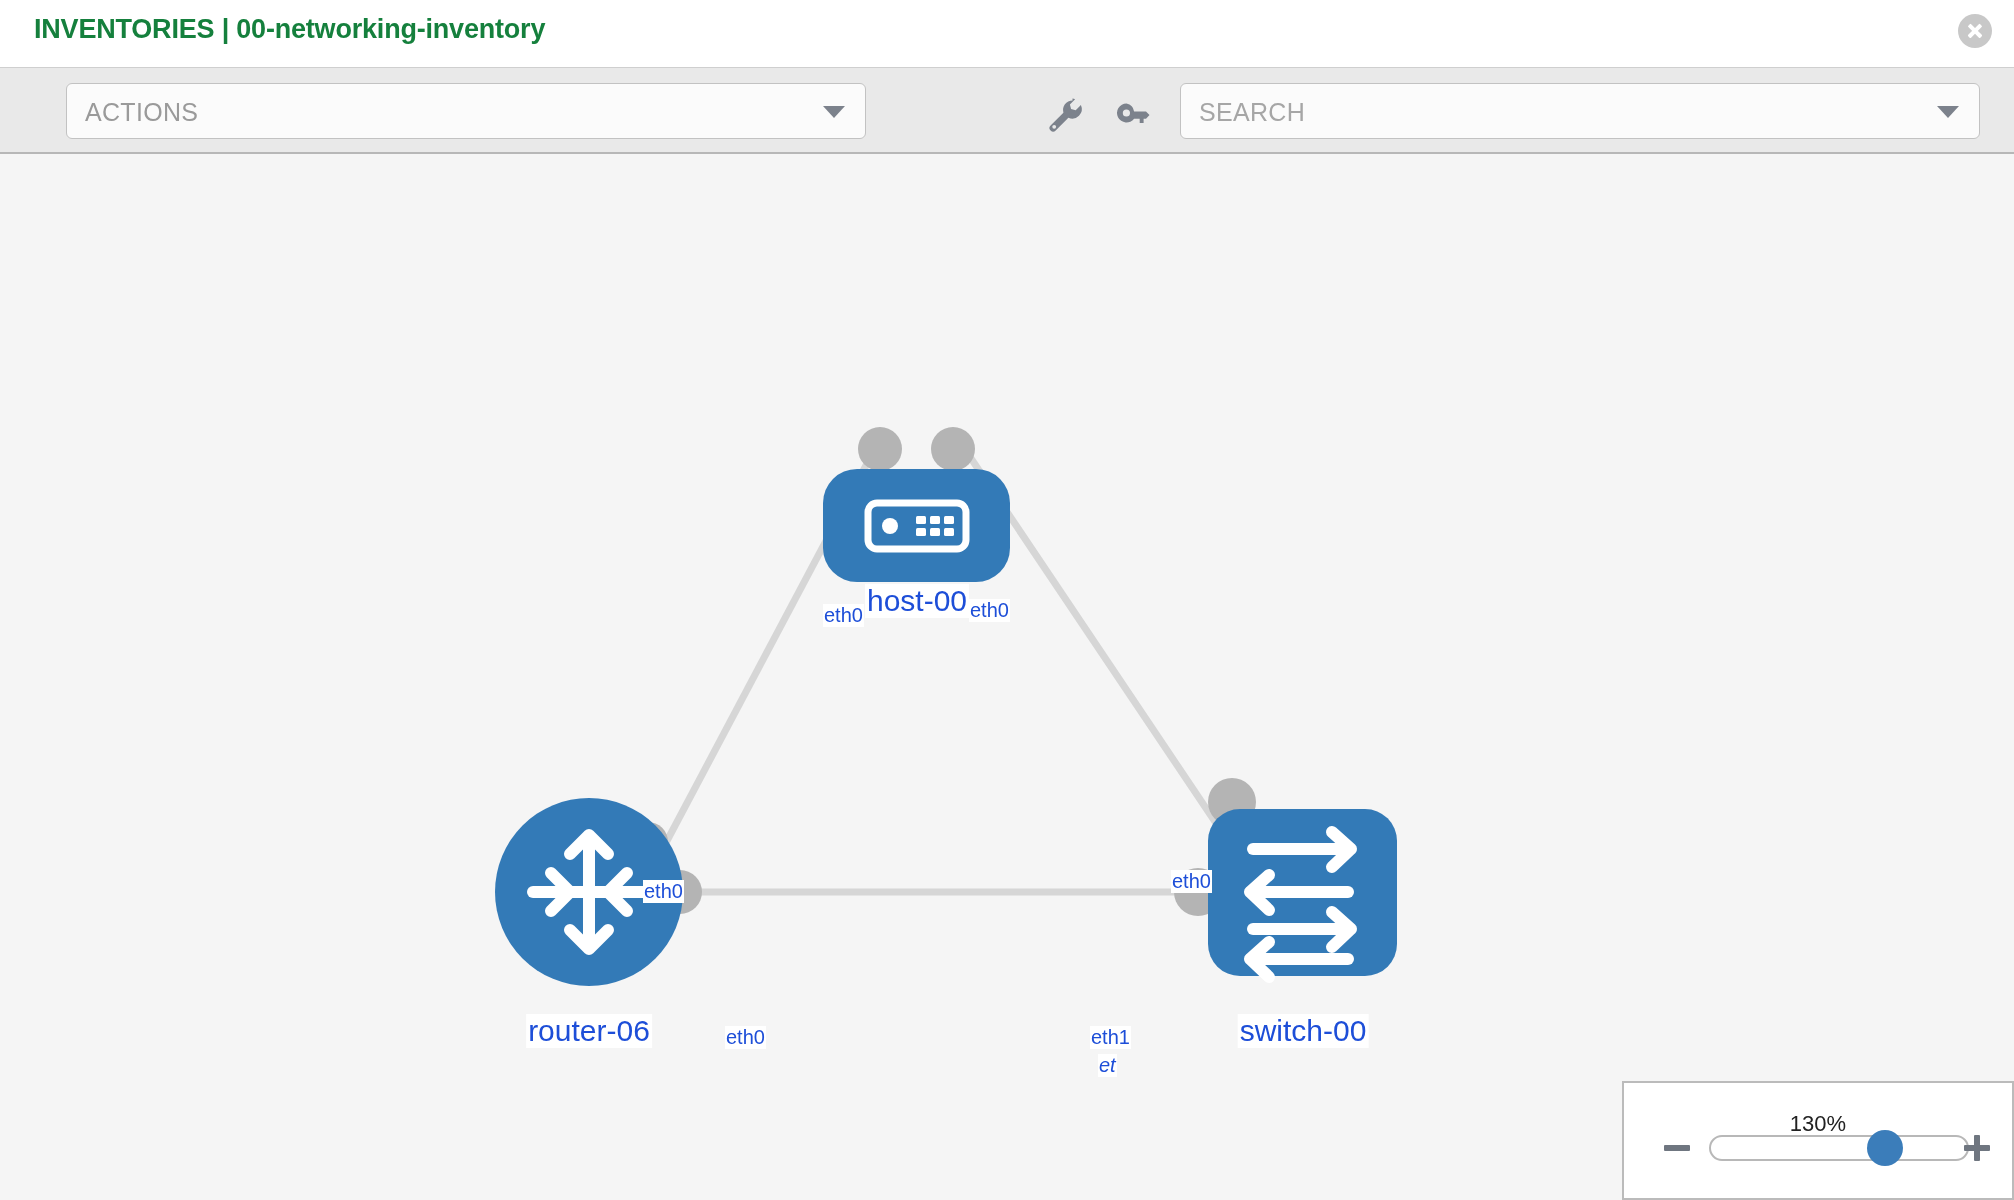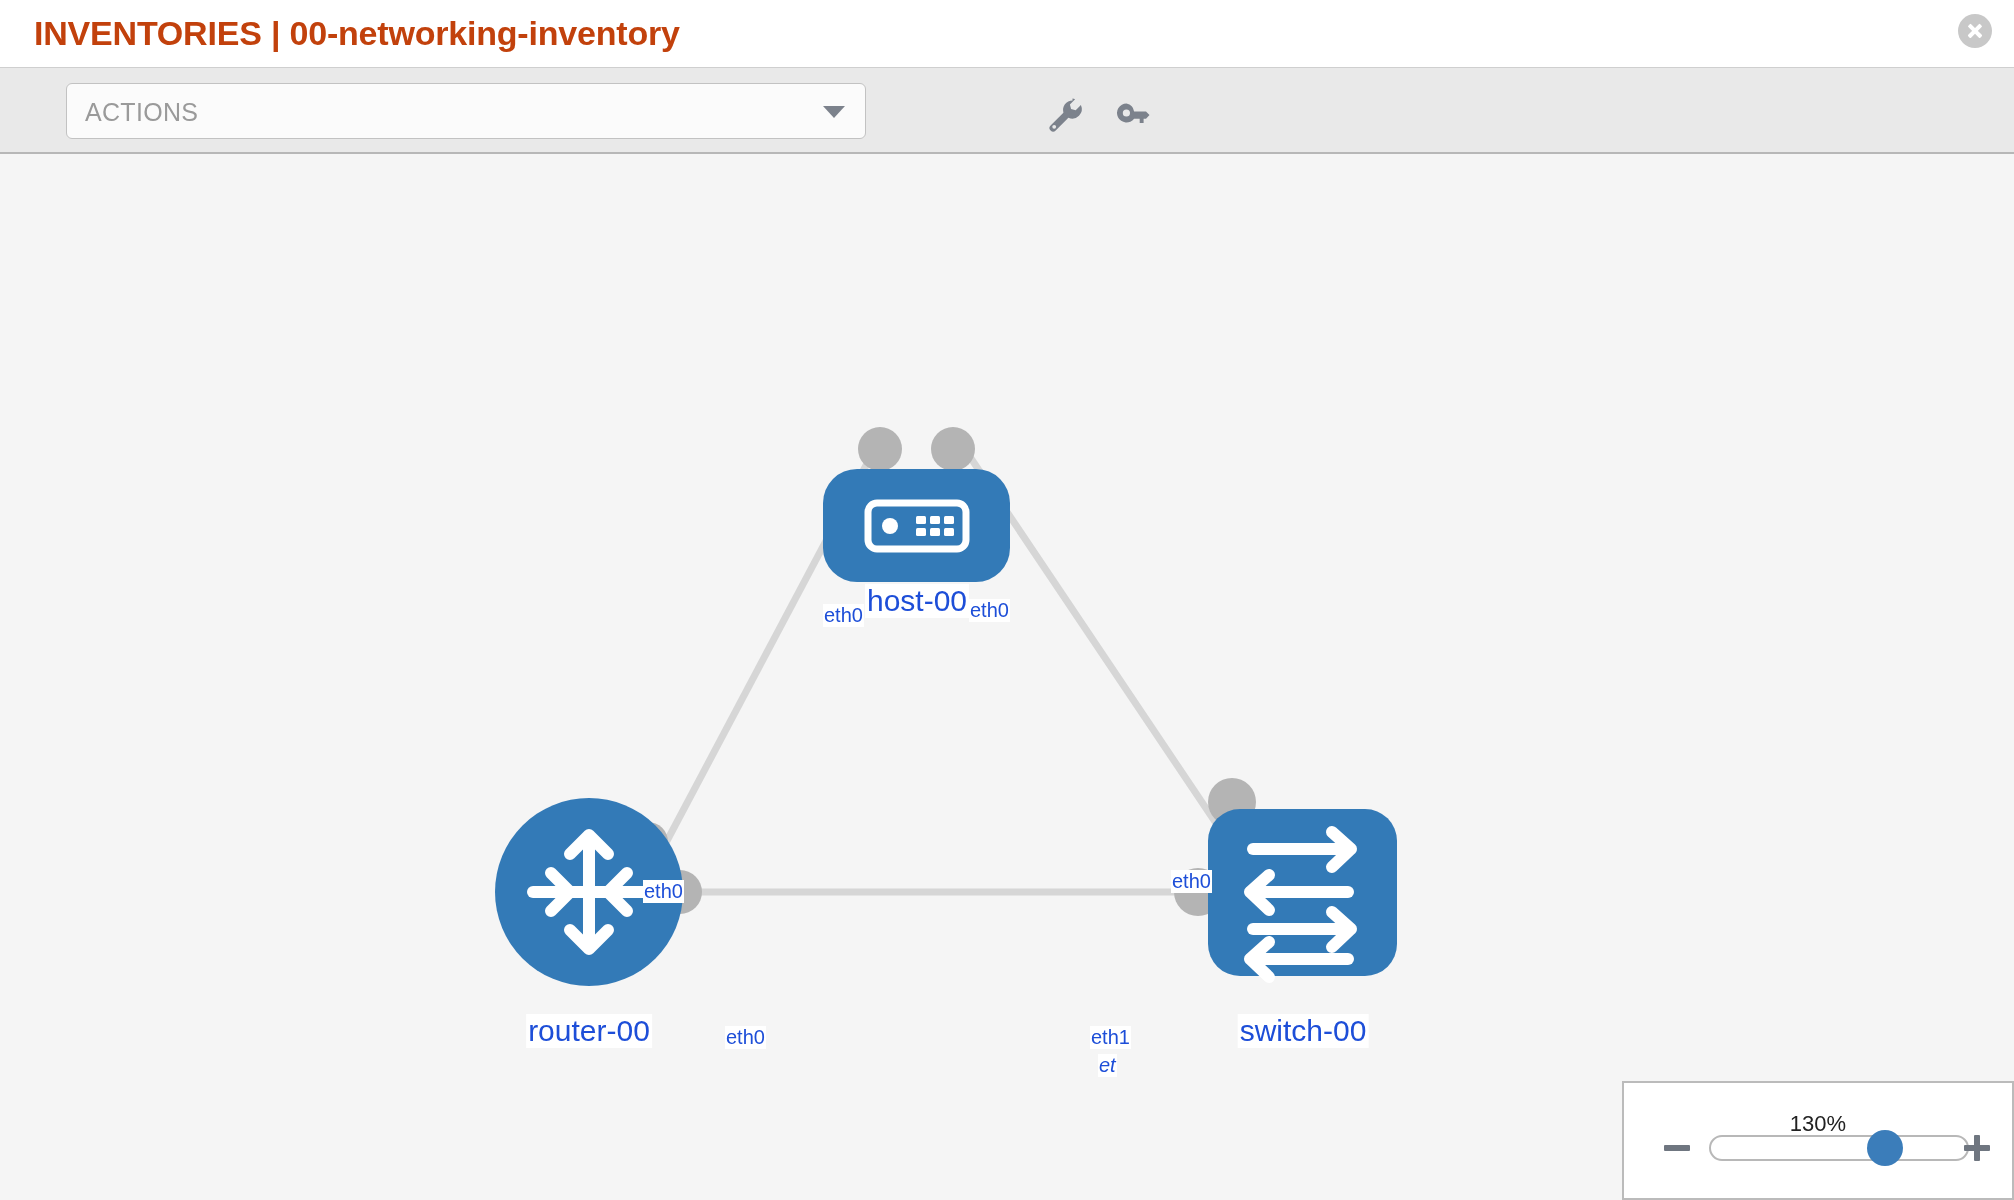--- a/index.html
+++ b/index.html
@@ -21,23 +21,23 @@
     position: absolute;
     left: 0; top: 0;
     width: 2014px; height: 68px;
     background: #ffffff;
     border-bottom: 1px solid #cfcfcf;
     box-sizing: border-box;
   }
   .header-title {
     position: absolute;
     left: 34px; top: 14px;
-    font-size: 34px;
+    font-size: 27px;
     font-weight: bold;
-    color: #c2410c;
+    color: #15803d;
     letter-spacing: -0.2px;
     white-space: nowrap;
   }
   .close-btn {
     position: absolute;
     right: 22px; top: 14px;
     width: 34px; height: 34px;
     border-radius: 50%;
     background: #c8c8c8;
     cursor: pointer;
@@ -230,20 +230,24 @@
       </svg>
     </div>
 
     <div class="tool-icon keyicon">
       <svg viewBox="0 0 40 40" width="40" height="40" aria-hidden="true">
         <path d="M14.5 7.5a9.5 9.5 0 1 0 7.6 15.2h5.6v4.3h3.9v-4.3h2.4l3.5-3.6-3.5-3.6H22.1A9.5 9.5 0 0 0 14.5 7.5z" fill="#7c828c"></path>
         <circle cx="14.4" cy="17" r="3.6" fill="#e9e9e9"></circle>
       </svg>
     </div>
 
+    <div class="search-box">
+      <div class="label">SEARCH</div>
+      <div class="caret-down"></div>
+    </div>
 
   </div>
 
   <div class="canvas">
 
     <svg class="topology-svg" viewBox="0 0 2014 1046">
 
       <g>
         <line x1="880" y1="285" x2="660" y2="700" stroke="#d6d6d6" stroke-width="7"></line>
         <line x1="958" y1="285" x2="1230" y2="690" stroke="#d6d6d6" stroke-width="7"></line>
@@ -296,21 +300,21 @@
           <polyline points="1269,721 1250,738 1269,756"></polyline>
           <line x1="1253" y1="775" x2="1350" y2="775"></line>
           <polyline points="1332,758 1351,775 1332,793"></polyline>
           <line x1="1348" y1="805" x2="1251" y2="805"></line>
           <polyline points="1269,788 1250,805 1269,823"></polyline>
         </g>
       </g>
     </svg>
 
     <div class="node-label" style="left:917px; top:430px;">host-00</div>
-    <div class="node-label" style="left:589px; top:860px;">router-00</div>
+    <div class="node-label" style="left:589px; top:860px;">router-06</div>
     <div class="node-label" style="left:1303px; top:860px;">switch-00</div>
 
     <div class="edge-label" style="left:823px; top:450px;">eth0</div>
     <div class="edge-label" style="left:643px; top:726px;">eth0</div>
 
     <div class="edge-label" style="left:969px; top:445px;">eth0</div>
     <div class="edge-label" style="left:1171px; top:716px;">eth0</div>
 
     <div class="edge-label" style="left:725px; top:872px;">eth0</div>
     <div class="edge-label" style="left:1098px; top:900px;font-style:italic;">et</div>

